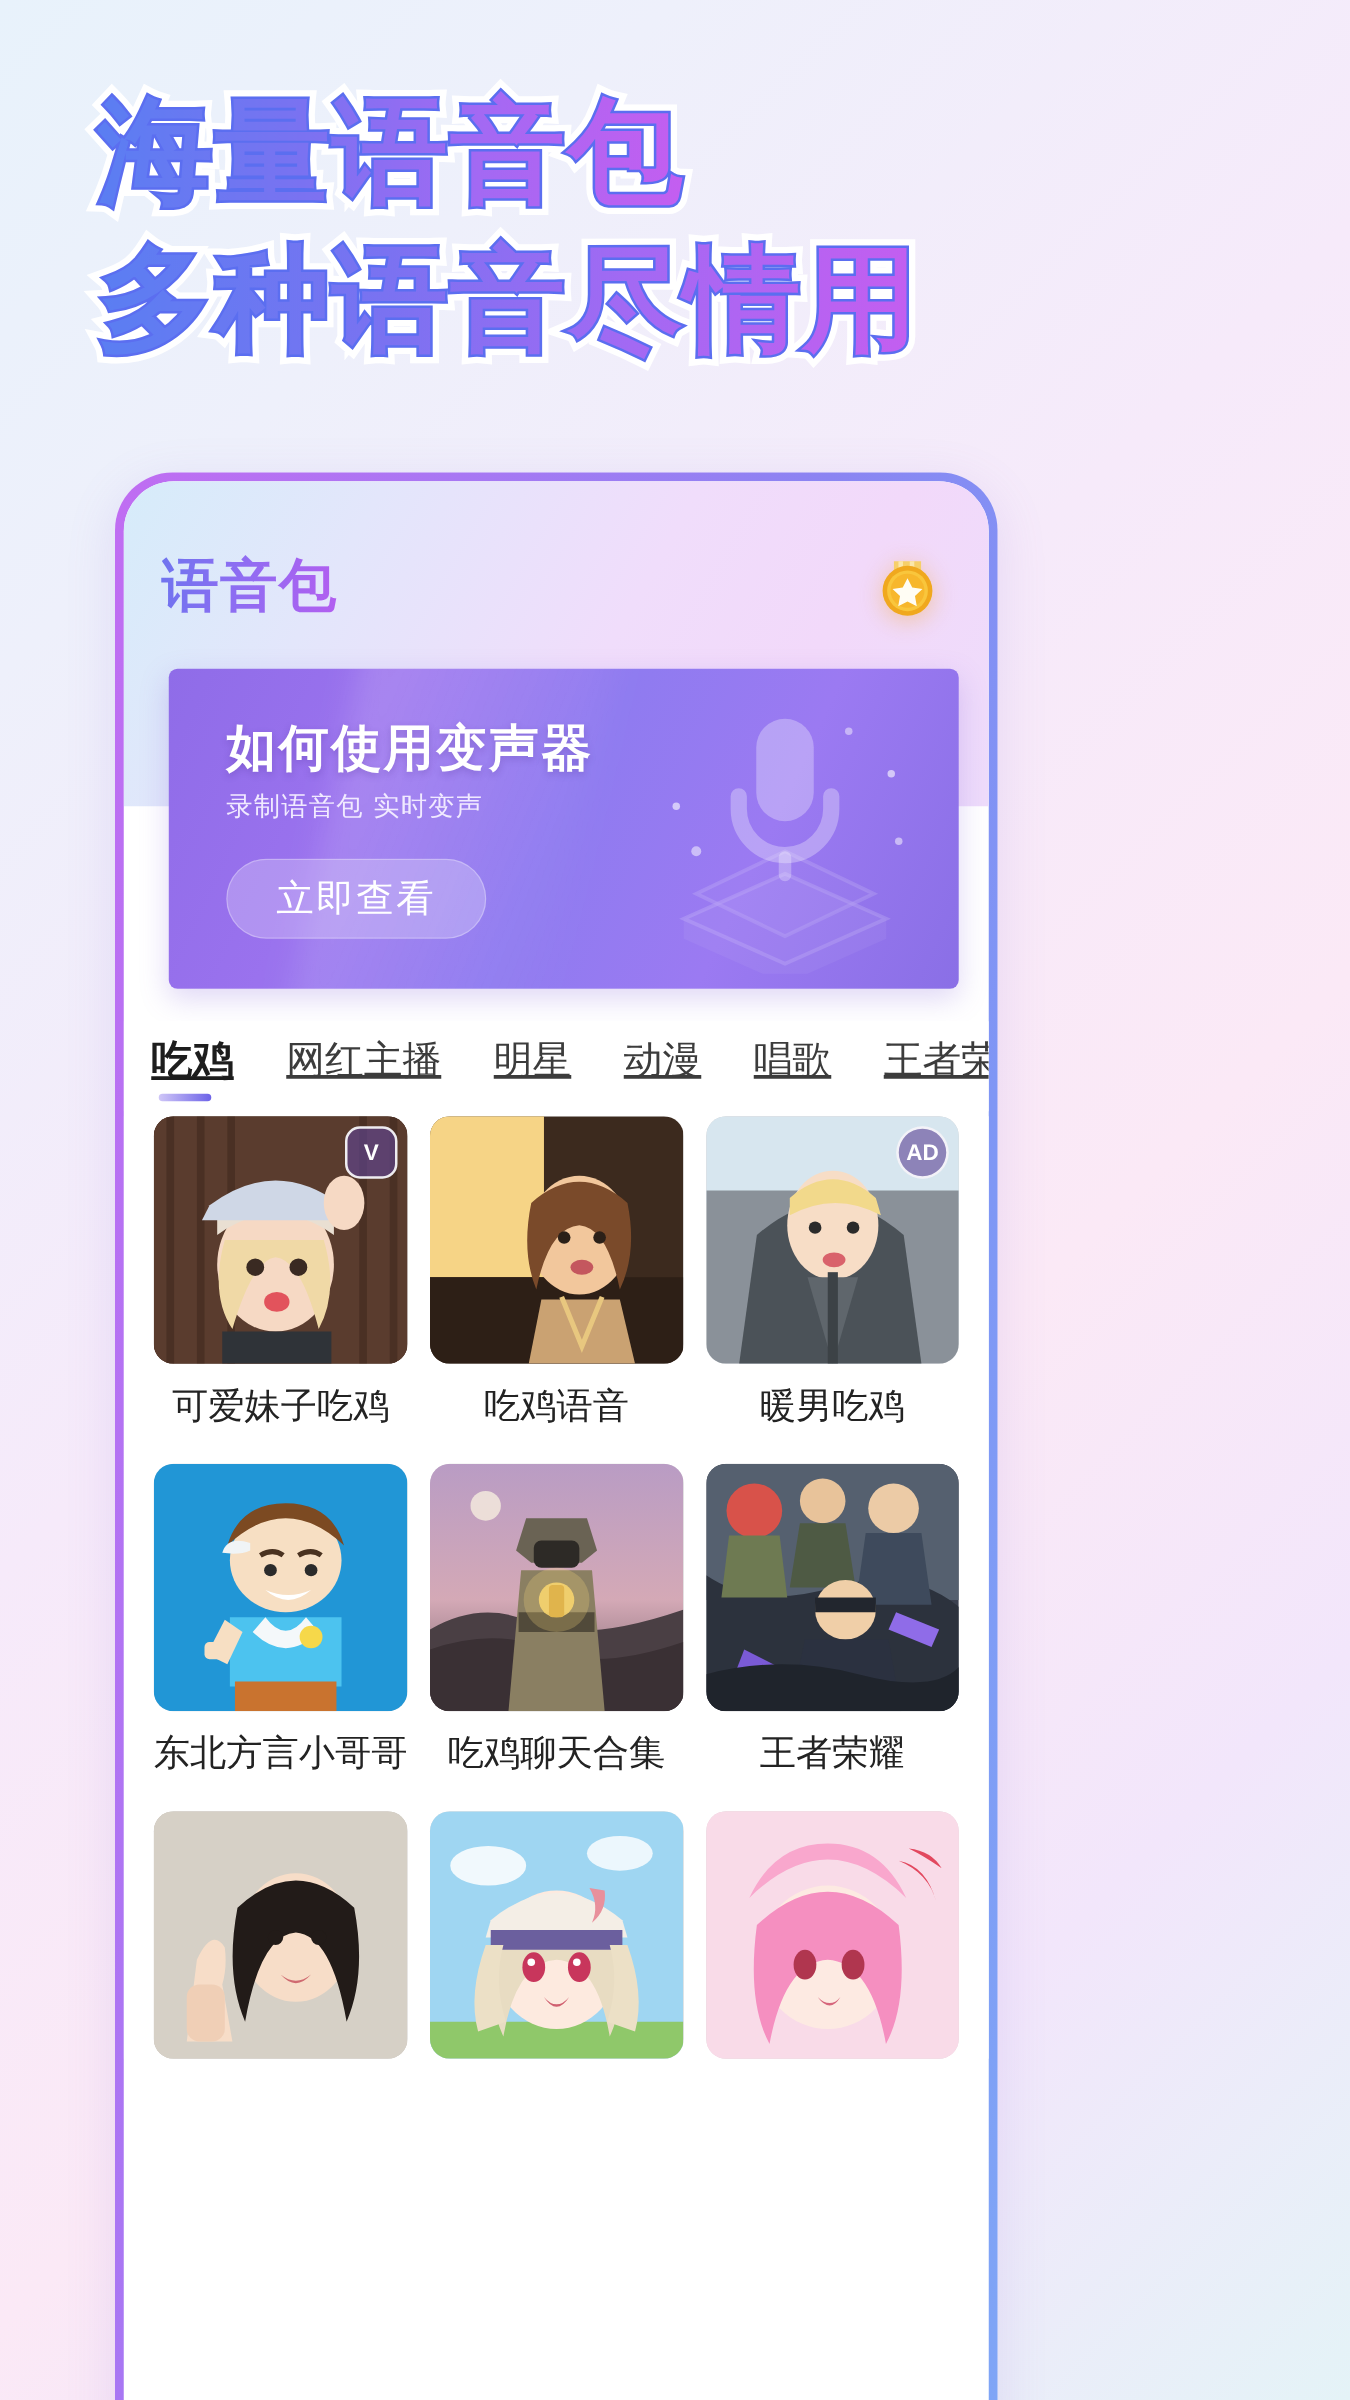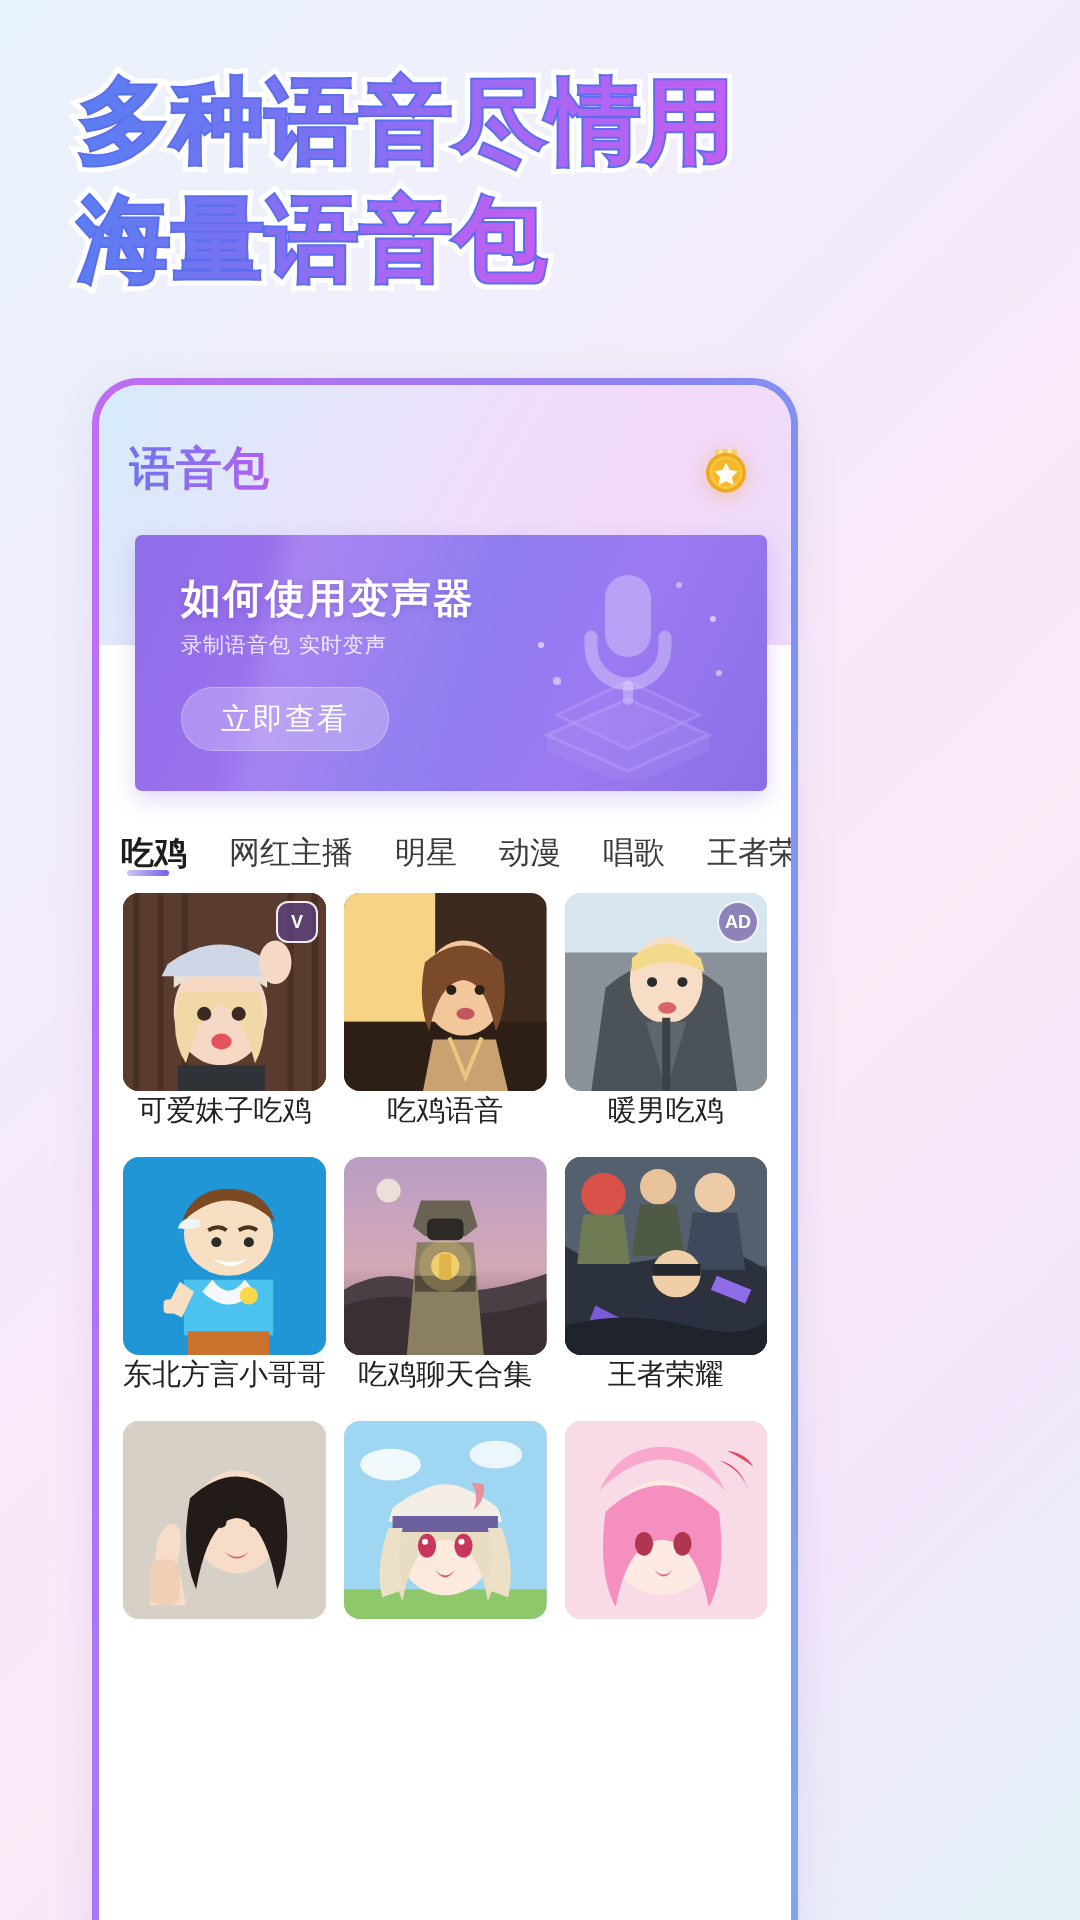--- a/index.html
+++ b/index.html
@@ -133,21 +133,21 @@
     height:72px;
     display:flex; align-items:center;
     padding-left:22px;
     gap:42px;
     overflow:hidden;
     background:#fff;
   }
   .tab {
     font-size:31px; color:#3c3c3c; white-space:nowrap; position:relative;
     font-family:"DejaVu Sans","Liberation Sans",sans-serif;
-    cursor:pointer; flex:0 0 auto;
+    padding-bottom:10px; cursor:pointer; flex:0 0 auto;text-decoration:underline;
   }
   .tab.active { font-weight:bold; font-size:33px; color:#1d1d1d; }
   .tab.active:after {
     content:""; position:absolute; left:6px; bottom:0;
     width:42px; height:6px; border-radius:3px;
     background:linear-gradient(90deg,#cfc6f7,#6d63e8);
   }
 
   
   .grid {
@@ -159,48 +159,48 @@
     row-gap:10px;
     background:#fff;
   }
   .cell { width:100%; }
   .thumb {
     width:100%; height:198px; border-radius:16px; overflow:hidden;
     position:relative; background:#ddd;
   }
   .cell-label {
     text-align:center; font-size:29px; color:#232323;
-    margin-bottom:16px; white-space:nowrap;
+    margin-top:14px; margin-bottom:16px; white-space:nowrap;
     font-family:"DejaVu Sans","Liberation Sans",sans-serif;
   }
   .corner-badge {
     position:absolute; right:8px; top:8px;
     width:42px; height:42px;
     display:flex; align-items:center; justify-content:center;
     font-size:18px; font-weight:bold; color:#fff;
     background:rgba(95,70,150,.62);
     border:2px solid rgba(255,255,255,.9);
     border-radius:50%;
     font-family:"Liberation Sans",sans-serif;
   }
   .corner-badge.hex { border-radius:12px; }
 </style>
 </head>
 <body>
 
 <div class="headline">
   <div class="hl-wrap">
+    <span class="hl-stroke">海量语音包</span>
+    <span class="hl-stroke2">海量语音包</span>
+    <span class="hl-fill">海量语音包</span>
+  </div>
+  <div class="hl-wrap">
     <span class="hl-stroke">多种语音尽情用</span>
     <span class="hl-stroke2">多种语音尽情用</span>
     <span class="hl-fill">多种语音尽情用</span>
-  </div>
-  <div class="hl-wrap">
-    <span class="hl-stroke">海量语音包</span>
-    <span class="hl-stroke2">海量语音包</span>
-    <span class="hl-fill">海量语音包</span>
   </div>
 </div>
 
 <div class="phone">
   <div class="screen">
 
     <div class="screen-top">
 
       <div class="app-header">
         <div class="app-title">语音包</div>

